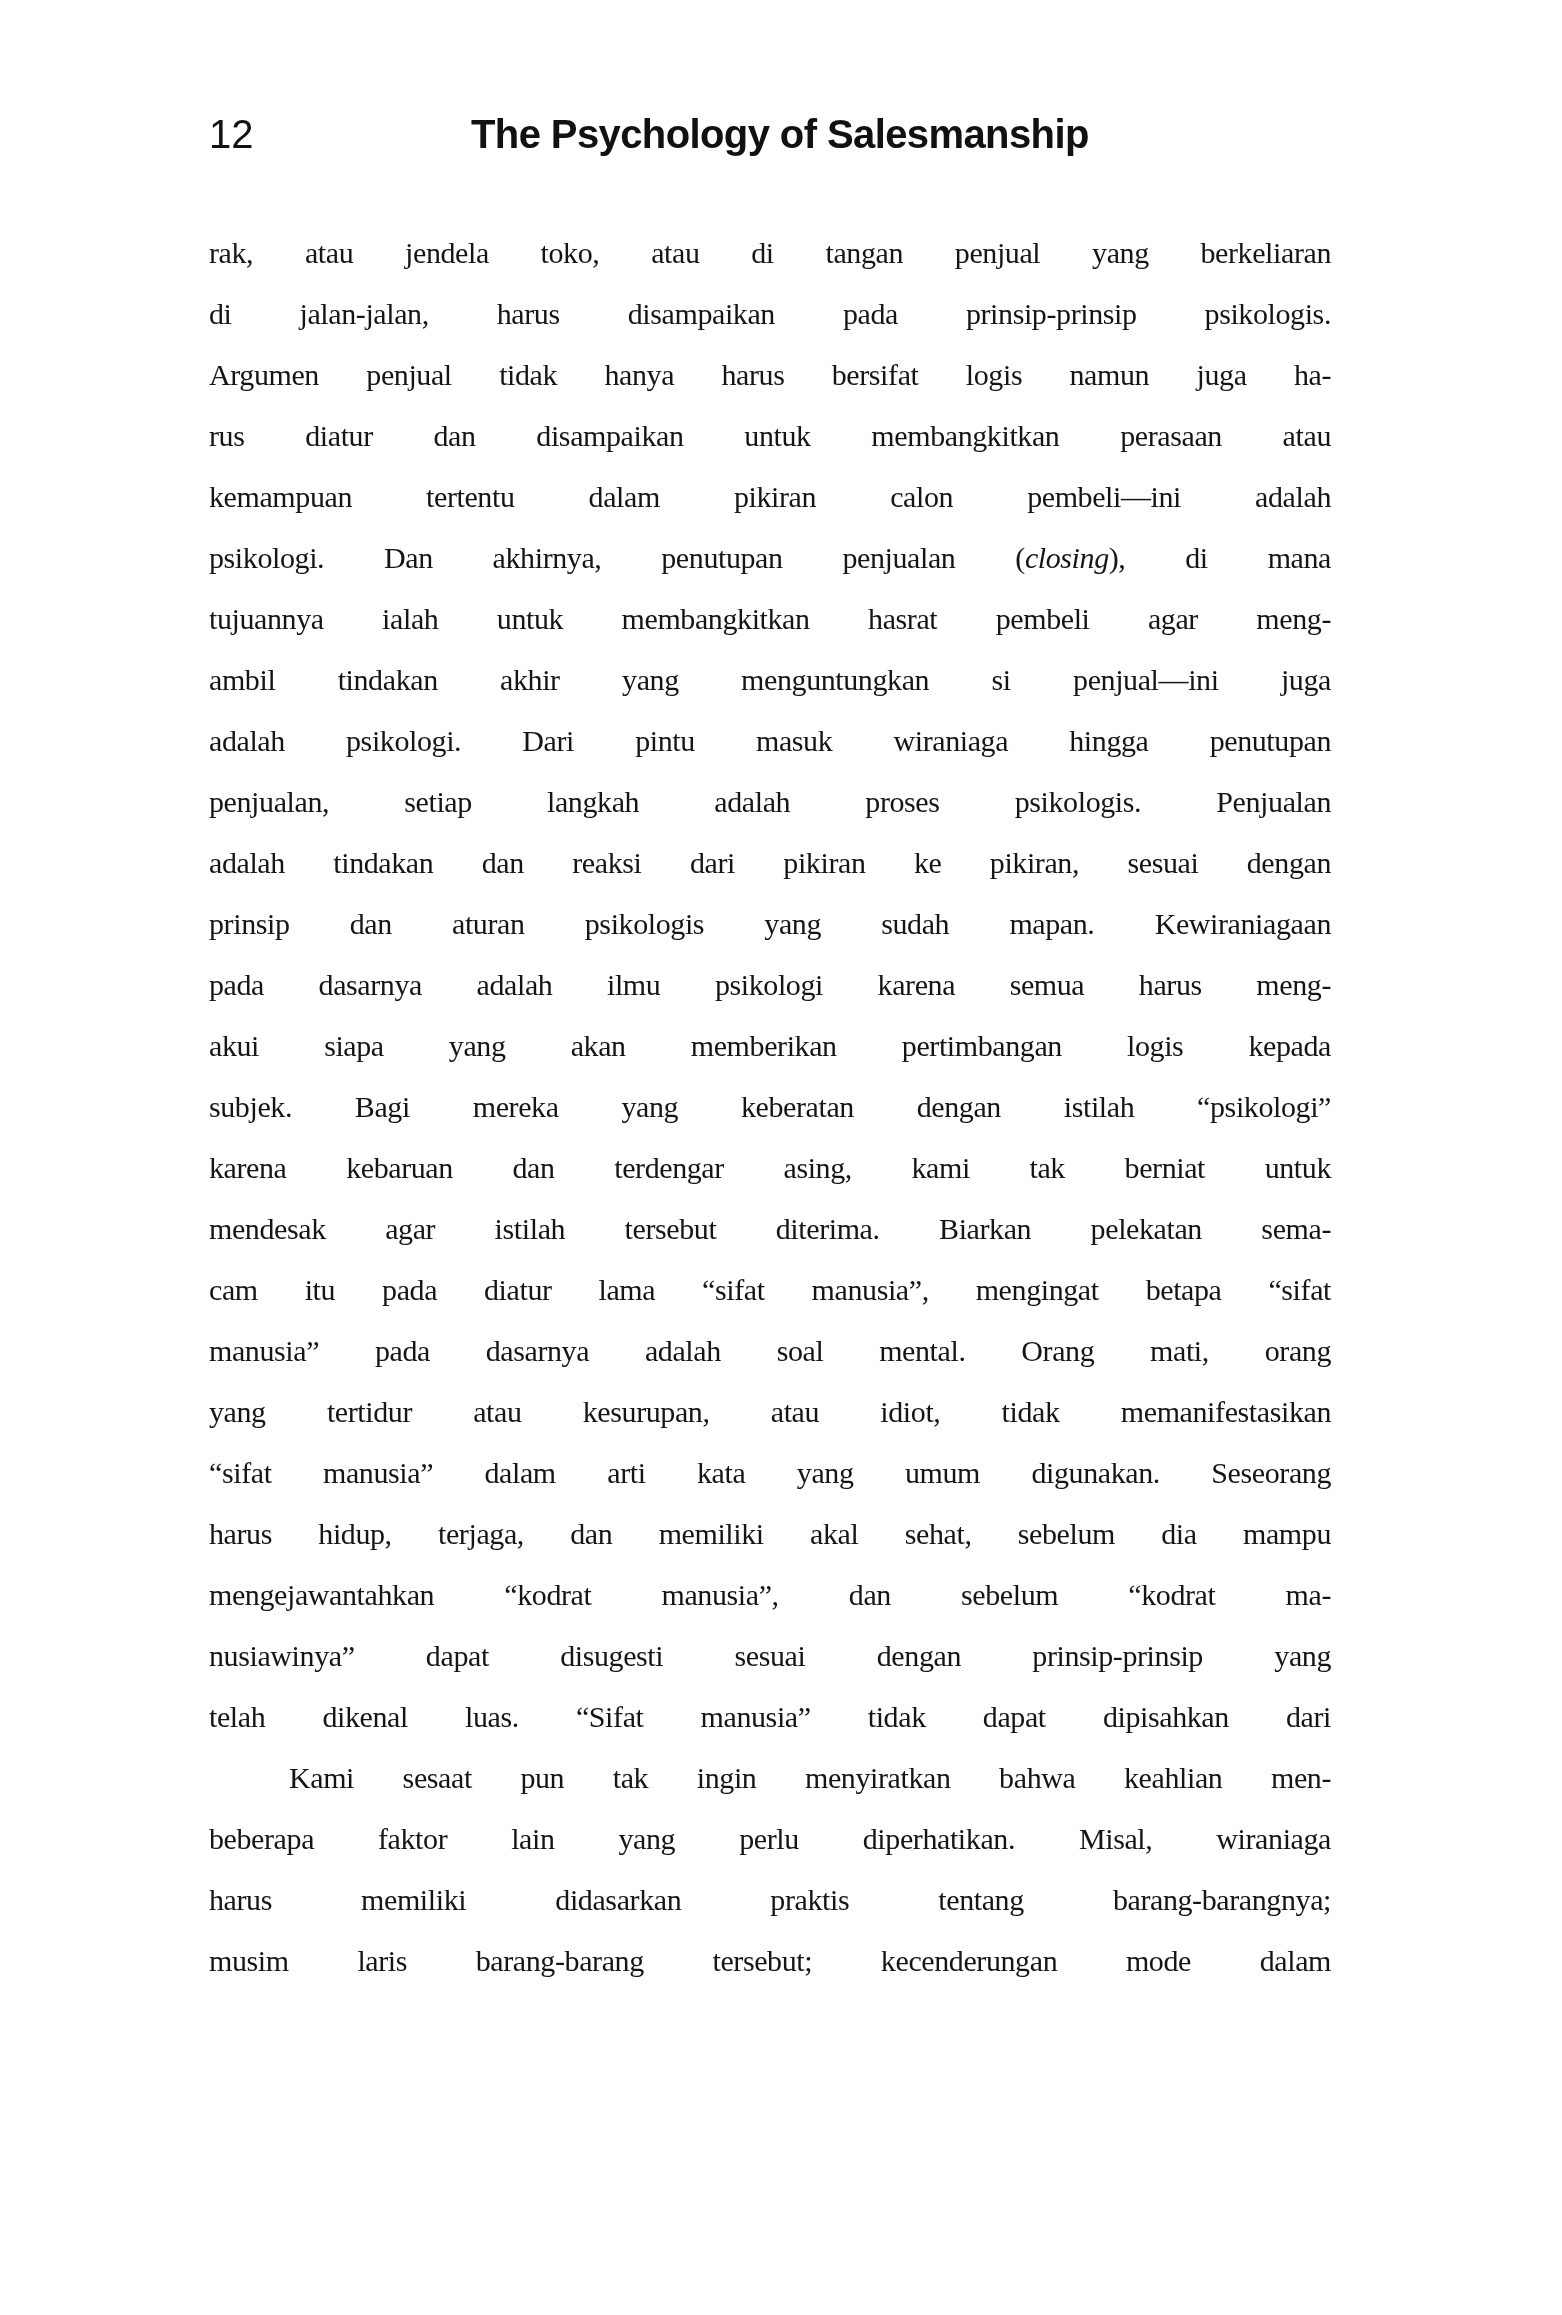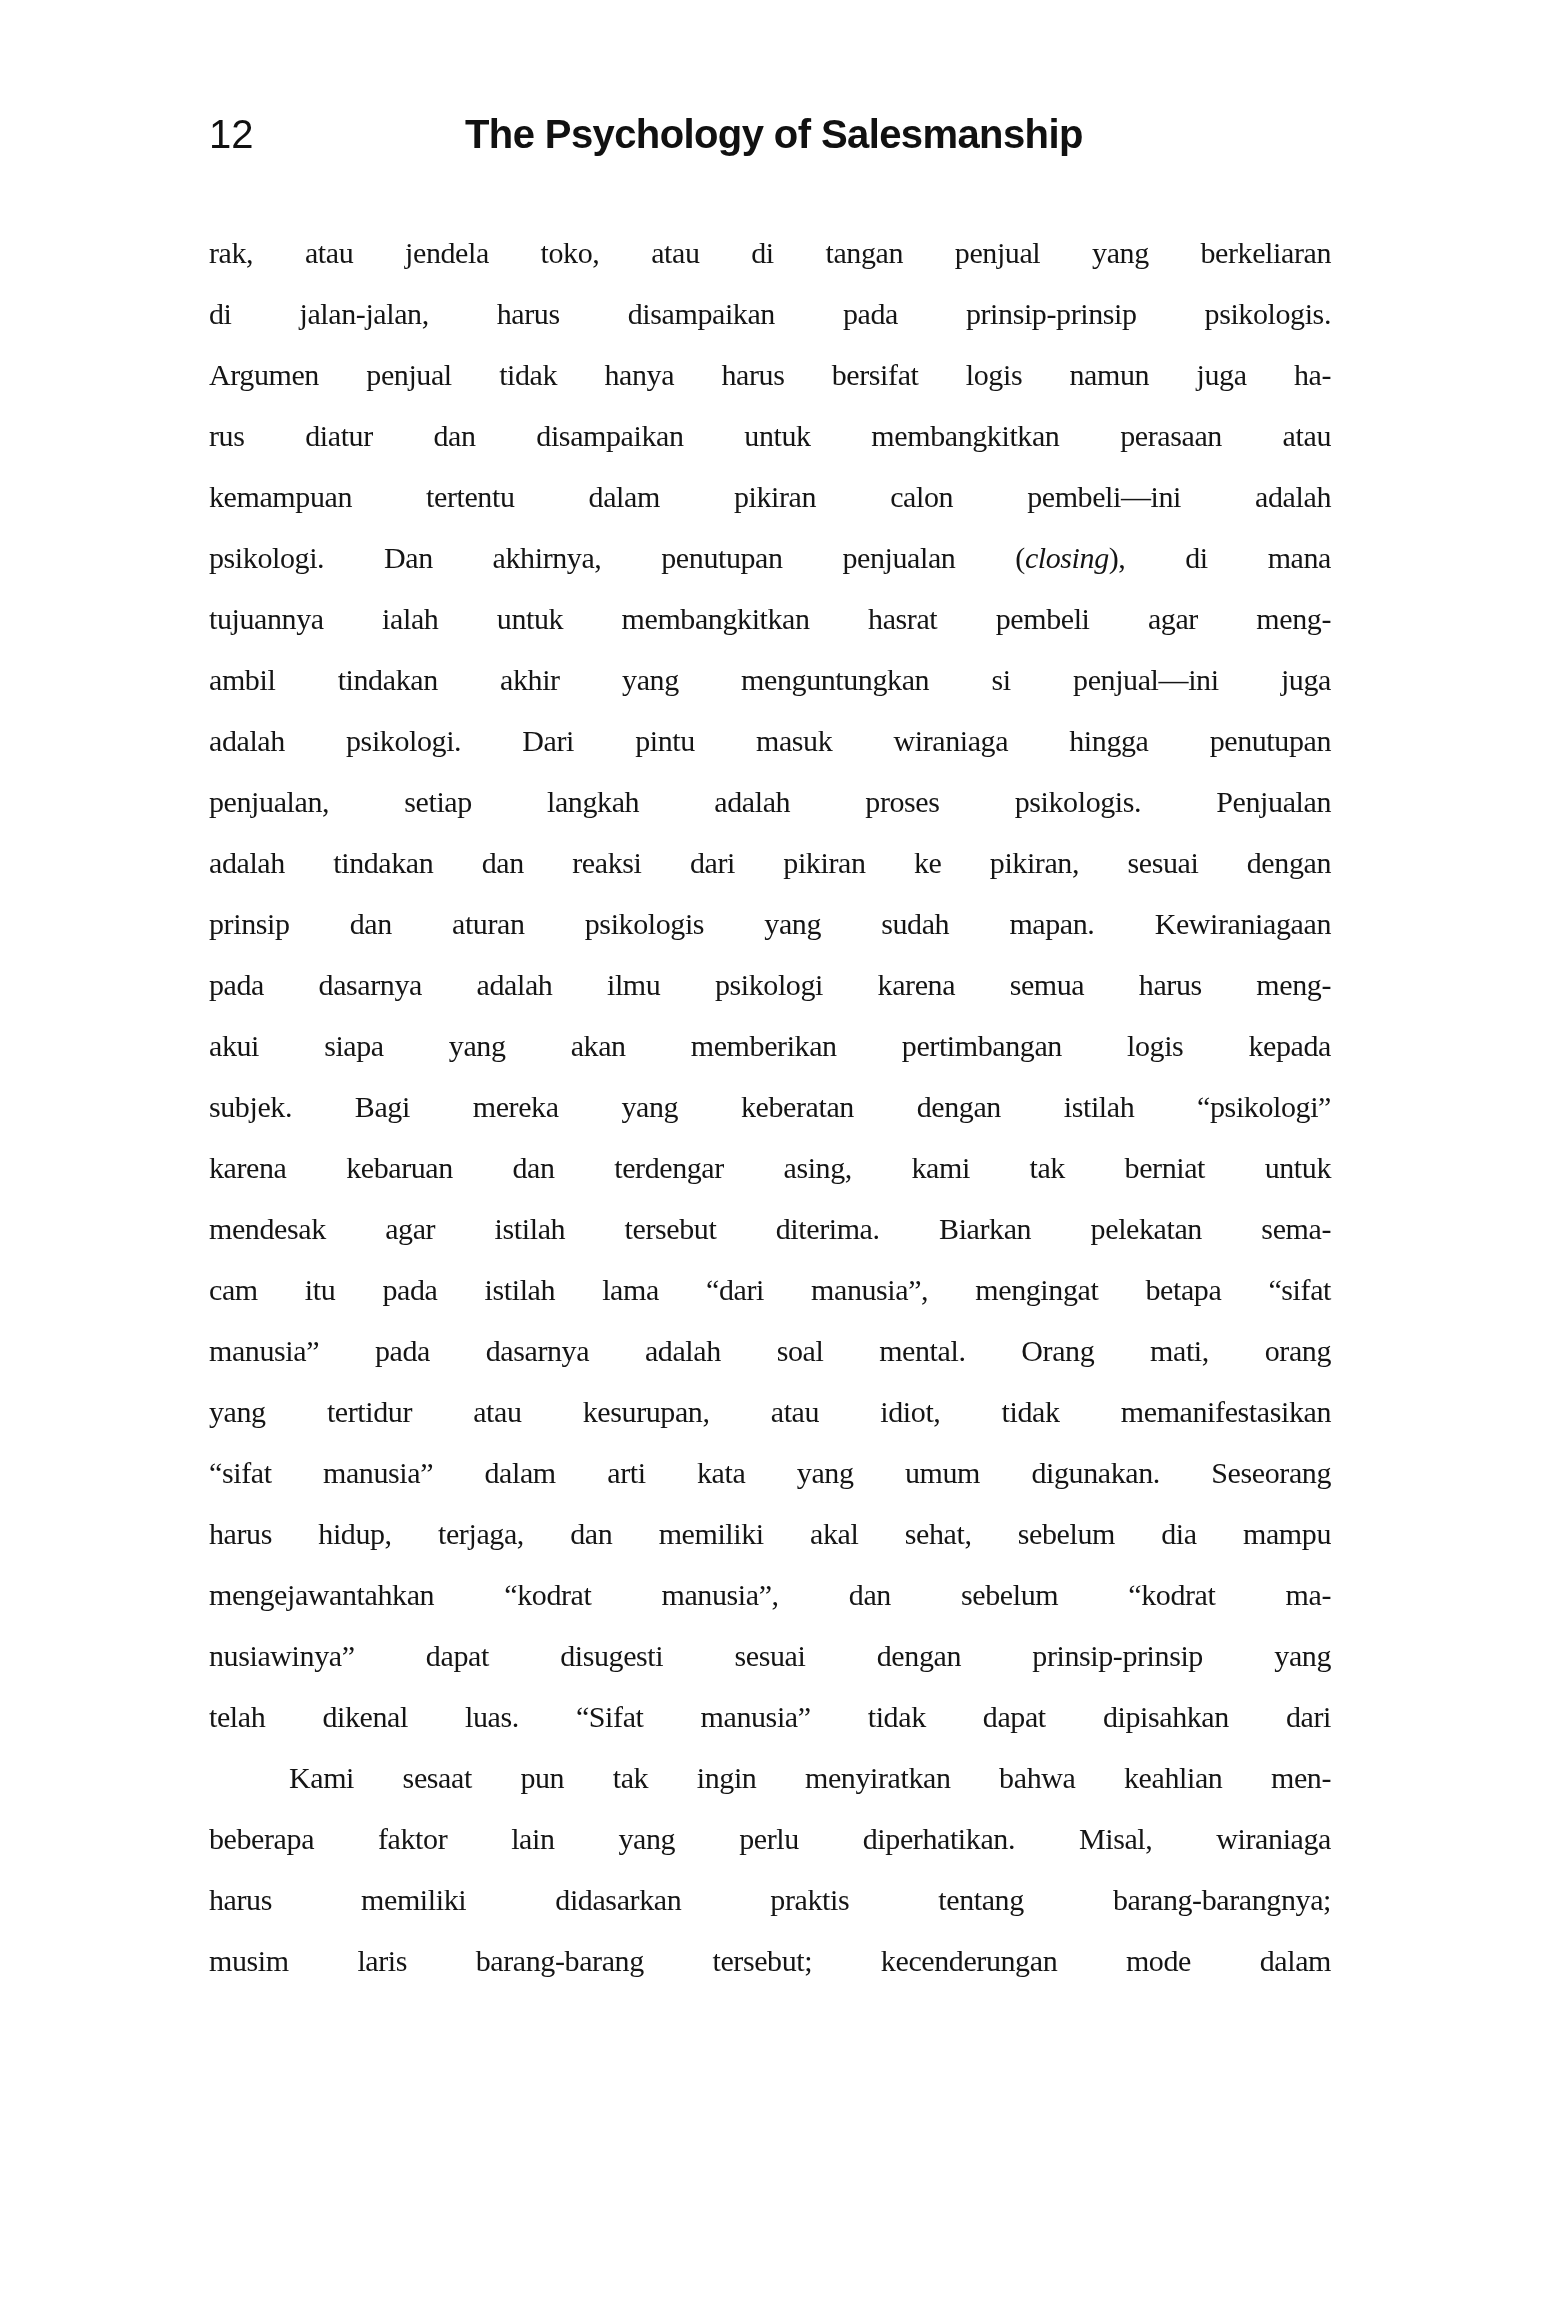--- a/index.html
+++ b/index.html
@@ -33,21 +33,21 @@
     color: #111111;
   }
   .page-number {
     position: absolute;
     left: 0;
     top: 0;
     font-weight: normal;
   }
   .running-title {
     position: absolute;
-    left: 256px;
+    left: 262px;
     top: 0;
     font-weight: bold;
     letter-spacing: -0.6px;
   }
   .body-text {
     position: absolute;
     left: 209px;
     top: 222px;
     width: 1122px;
     font-family: "Liberation Serif", serif;
@@ -97,21 +97,21 @@
       <span class="line">ambil tindakan akhir yang menguntungkan si penjual—ini juga</span>
       <span class="line">adalah psikologi. Dari pintu masuk wiraniaga hingga penutupan</span>
       <span class="line">penjualan, setiap langkah adalah proses psikologis. Penjualan</span>
       <span class="line">adalah tindakan dan reaksi dari pikiran ke pikiran, sesuai dengan</span>
       <span class="line">prinsip dan aturan psikologis yang sudah mapan. Kewiraniagaan</span>
       <span class="line">pada dasarnya adalah ilmu psikologi karena semua harus meng-</span>
       <span class="line">akui siapa yang akan memberikan pertimbangan logis kepada</span>
       <span class="line">subjek. Bagi mereka yang keberatan dengan istilah “psikologi”</span>
       <span class="line">karena kebaruan dan terdengar asing, kami tak berniat untuk</span>
       <span class="line">mendesak agar istilah tersebut diterima. Biarkan pelekatan sema-</span>
-      <span class="line">cam itu pada istilah lama “dari manusia”, mengingat betapa “sifat</span>
+      <span class="line">cam itu pada diatur lama “sifat manusia”, mengingat betapa “sifat</span>
       <span class="line">manusia” pada dasarnya adalah soal mental. Orang mati, orang</span>
       <span class="line">yang tertidur atau kesurupan, atau idiot, tidak memanifestasikan</span>
       <span class="line">“sifat manusia” dalam arti kata yang umum digunakan. Seseorang</span>
       <span class="line">harus hidup, terjaga, dan memiliki akal sehat, sebelum dia mampu</span>
       <span class="line">mengejawantahkan “kodrat manusia”, dan sebelum “kodrat ma-</span>
       <span class="line">nusiawinya” dapat disugesti sesuai dengan prinsip-prinsip yang</span>
       <span class="line">telah dikenal luas. “Sifat manusia” tidak dapat dipisahkan dari</span>
     </div>
 
     <div>

